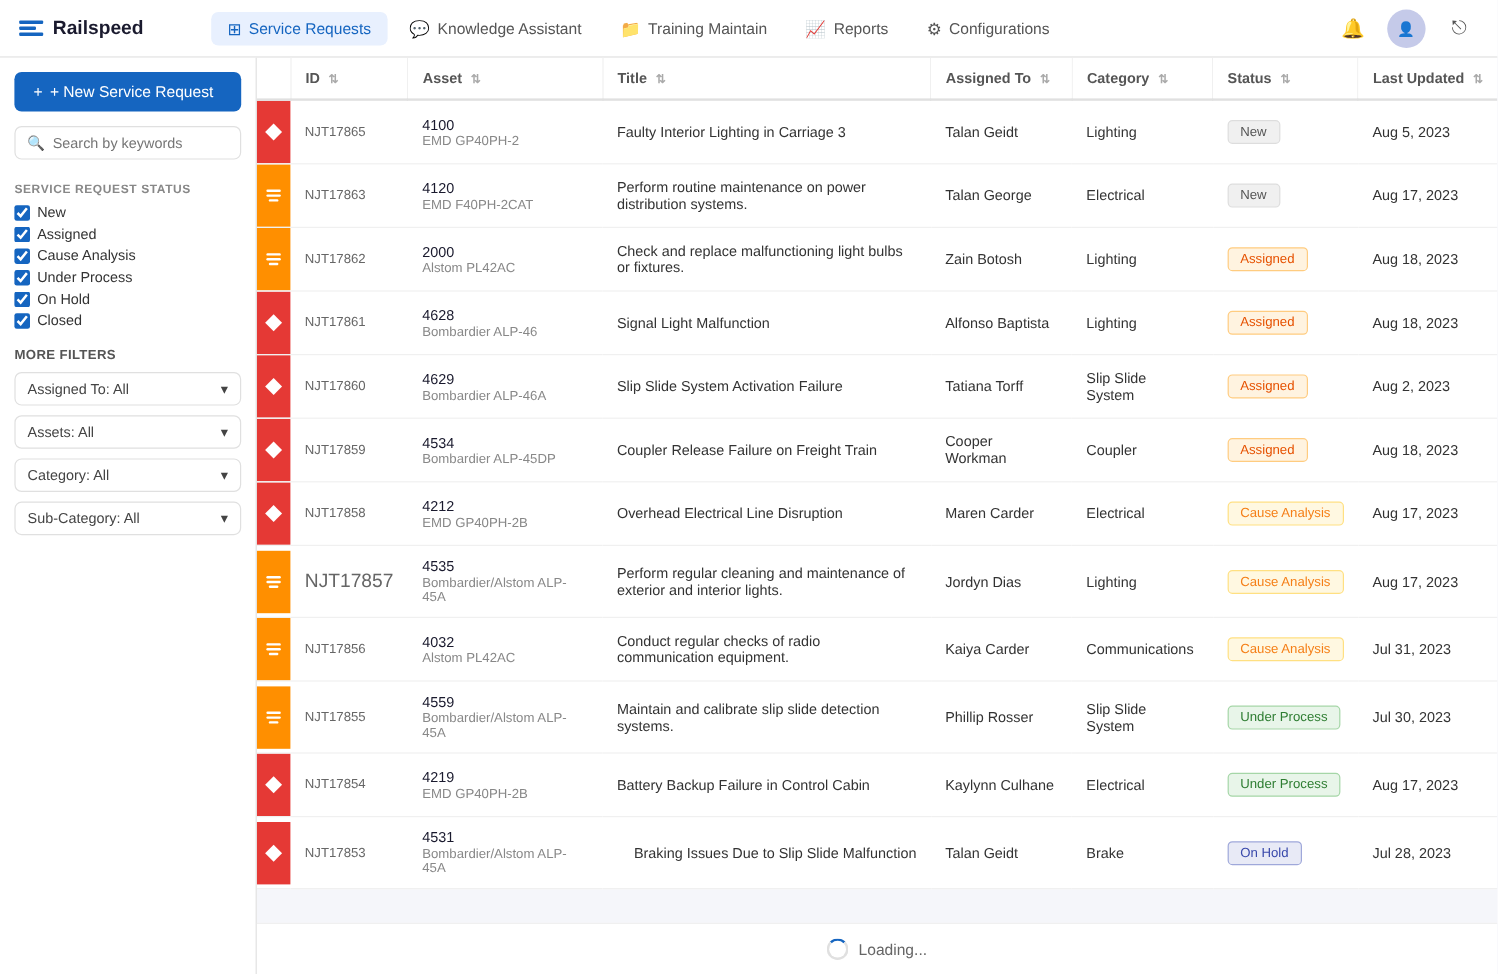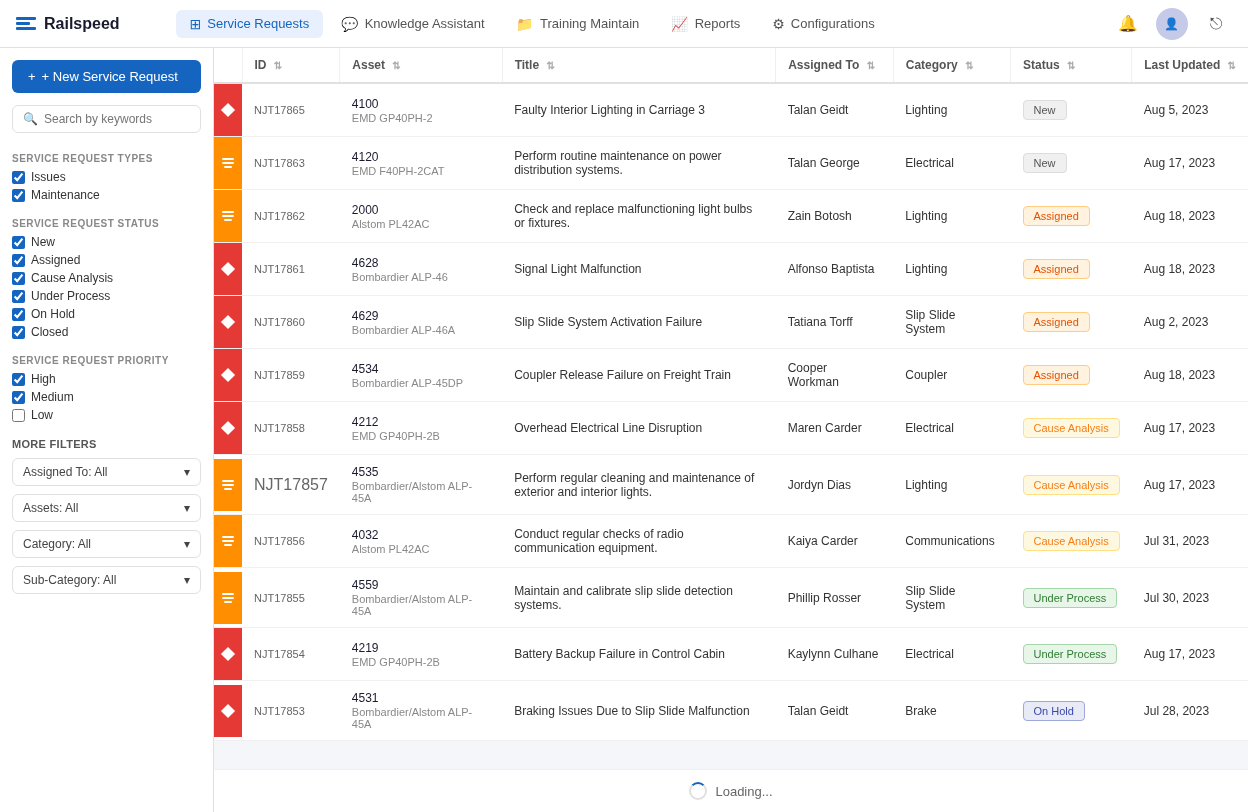--- a/index.html
+++ b/index.html
@@ -338,31 +338,20 @@
     <button class="new-request-btn">
       <span>+</span>
       <span>+ New Service Request</span>
     </button>
 
     <div class="search-box">
       <span class="search-icon">🔍</span>
       <input type="text" placeholder="Search by keywords" style="">
     </div>
 
-    <div class="sidebar-section">
-      <div class="sidebar-section-title">SERVICE REQUEST TYPES</div>
-      <label class="checkbox-item">
-        <input type="checkbox" checked="" style=""> 
-          <span>Issues</span>
-      </label>
-      <label class="checkbox-item">
-        <input type="checkbox" checked="" style=""> 
-          <span>Maintenance</span>
-      </label>
-    </div>
 
     <div class="sidebar-section">
       <div class="sidebar-section-title">SERVICE REQUEST STATUS</div>
       <label class="checkbox-item">
         <input type="checkbox" checked="" style=""> 
           <span>New</span>
       </label>
       <label class="checkbox-item">
         <input type="checkbox" checked="" style=""> 
           <span>Assigned</span>
@@ -378,35 +367,20 @@
       <label class="checkbox-item">
         <input type="checkbox" checked="" style=""> 
           <span>On Hold</span>
       </label>
       <label class="checkbox-item">
         <input type="checkbox" checked="" style=""> 
           <span>Closed</span>
       </label>
     </div>
 
-    <div class="sidebar-section">
-      <div class="sidebar-section-title">SERVICE REQUEST PRIORITY</div>
-      <label class="checkbox-item">
-        <input type="checkbox" checked="" style=""> 
-          <span>High</span>
-      </label>
-      <label class="checkbox-item">
-        <input type="checkbox" checked="" style=""> 
-          <span>Medium</span>
-      </label>
-      <label class="checkbox-item">
-        <input type="checkbox" style=""> 
-          <span>Low</span>
-      </label>
-    </div>
 
     <div class="more-filters-title">MORE FILTERS</div>
 
     <div class="filter-dropdown">
       <span>Assigned To: All</span>
       <span>▾</span>
     </div>
     <div class="filter-dropdown">
       <span>Assets: All</span>
       <span>▾</span>
@@ -670,21 +644,21 @@
     <td class="priority-col" style="padding:0; width:28px;">
       <div style="background:#e53935;width:28px;min-height:52px;display:flex;align-items:center;justify-content:center;">
         <div style="width:10px;height:10px;background:white;transform:rotate(45deg);"></div>
       </div>
     </td>
     <td style="font-size:11px;color:#666;">NJT17853</td>
     <td>
       <div class="asset-name">4531</div>
       <div class="asset-model">Bombardier/Alstom ALP-45A</div>
     </td>
-    <td style="max-width:280px;">Braking Issues Due to Slip Slide Malfunction</td>
+    <td style="max-width:280px;text-align:right;">Braking Issues Due to Slip Slide Malfunction</td>
     <td>Talan Geidt</td>
     <td>Brake</td>
     <td>
       <span class="status-badge status-on-hold">On Hold</span>
     </td>
     <td style="white-space:nowrap;">Jul 28, 2023</td>
   </tr>
           </tbody>
       </table>
     </div>

